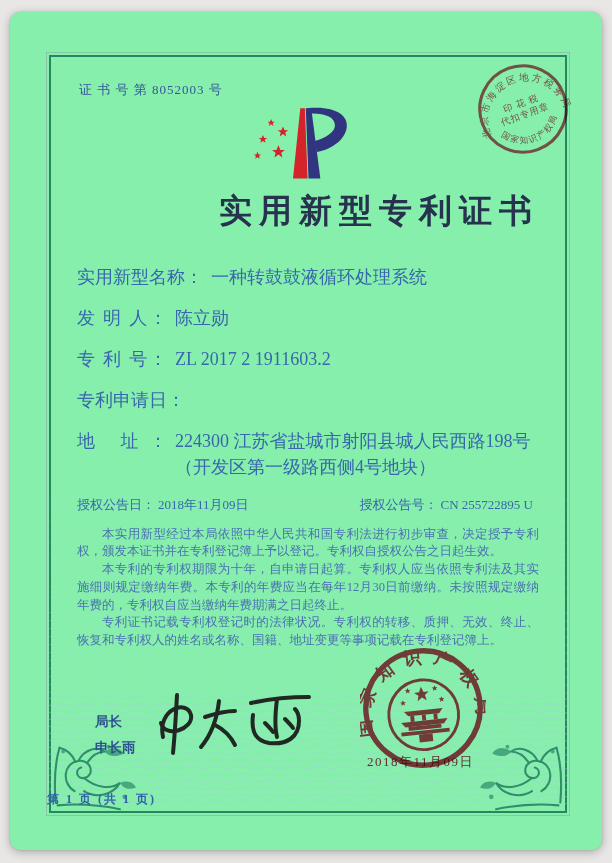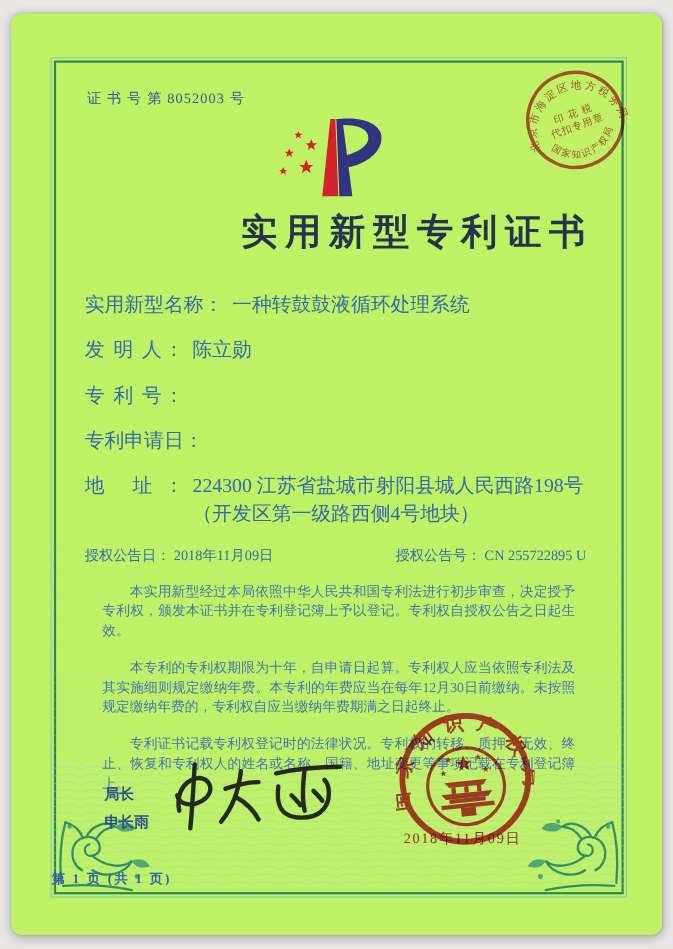--- a/index.html
+++ b/index.html
@@ -3,21 +3,21 @@
 <meta charset="utf-8">
 <style>
   html,body{margin:0;padding:0;}
   body{
     width:612px;height:863px;position:relative;overflow:hidden;
     background:#e8e7e5;
     font-family:"Liberation Serif","DejaVu Serif",serif;
   }
   .page{
     position:absolute;left:10px;top:12px;width:592px;height:838px;
-    background:#bef264;border-radius:10px;
+    background:#86efac;border-radius:10px;
     box-shadow:0 2px 10px rgba(0,0,0,.28),0 0 2px rgba(0,0,0,.15);
   }
   .frame{
     position:absolute;left:36px;top:40px;width:524px;height:764px;
     border:1px solid #86c7a5;box-sizing:border-box;
   }
   .frame-inner{position:absolute;inset:2px;border:2px solid #27865f;pointer-events:none;}
   .guilloche{position:absolute;inset:0;width:100%;height:100%;z-index:0;}
   .flourish{position:absolute;bottom:3px;width:104px;height:104px;z-index:1;}
   .fl-left{left:3px;}
@@ -26,21 +26,21 @@
   .cert-no{font-size:13px;color:#34569c;letter-spacing:1px;margin:6px 0 0 2px;}
   .logo-wrap{text-align:center;margin-top:2px;height:82px;}
   .title{text-align:right;font-size:33px;font-weight:bold;color:#26324e;letter-spacing:7px;margin:6px 0 0;}
   .fields{margin-top:30px;}
   .field-row{display:flex;margin-bottom:15px;font-size:18px;color:#3767ac;line-height:1.45;}
   .field-label{flex:0 0 90px;margin-right:8px;text-align:justify;text-align-last:justify;white-space:nowrap;overflow:visible;}
   .field-value{flex:1;max-width:388px;}
   .grant-row{display:flex;justify-content:space-between;font-size:13px;color:#3767ac;padding-right:6px;align-items:center;}
   .grant-row .val{margin-left:3px;}
   .paragraphs{margin-top:12px;color:#4a72b2;font-size:12.5px;line-height:1.42;text-align:justify;max-width:462px;}
-  .paragraphs p{margin:16px;text-indent:2em;}
+  .paragraphs p{margin:0;text-indent:2em;}
   .signer{position:absolute;left:48px;top:656px;font-size:13.5px;font-weight:bold;color:#2c4f8e;line-height:1.95;z-index:2;}
   .signature-svg{position:absolute;left:100px;top:634px;z-index:2;}
   .stamp{position:absolute;mix-blend-mode:multiply;z-index:3;}
   .tax-stamp{left:428px;top:8px;width:96px;height:96px;}
   .cnipa-seal{left:313px;top:592px;width:126px;height:126px;}
   .seal-date{position:absolute;left:320px;top:700px;font-size:13px;color:#b53543;letter-spacing:1.5px;z-index:4;mix-blend-mode:multiply;}
   .footer{position:absolute;left:0;right:0;bottom:7px;text-align:left;font-size:12px;font-weight:bold;color:#2f62a8;letter-spacing:2px;z-index:2;}
   .defs-hidden{position:absolute;width:0;height:0;}
 </style>
 </head>
@@ -123,20 +123,21 @@
         <div class="field-row">
           <span class="field-label">实用新型名称：</span>
           <span class="field-value">一种转鼓鼓液循环处理系统</span>
         </div>
         <div class="field-row">
           <span class="field-label">发 明 人：</span>
           <span class="field-value">陈立勋</span>
         </div>
         <div class="field-row">
           <span class="field-label">专 利 号：</span>
+          <span class="field-value">ZL 2017 2 1911603.2</span>
         </div>
         <div class="field-row">
           <span class="field-label">专利申请日：</span>
         </div>
         <div class="field-row">
           <span class="field-label">地 址：</span>
           <span class="field-value">224300 江苏省盐城市射阳县城人民西路198号（开发区第一级路西侧4号地块）</span>
         </div>
         <div class="grant-row">
           <div><span>授权公告日：</span><span class="val">2018年11月09日</span></div>

